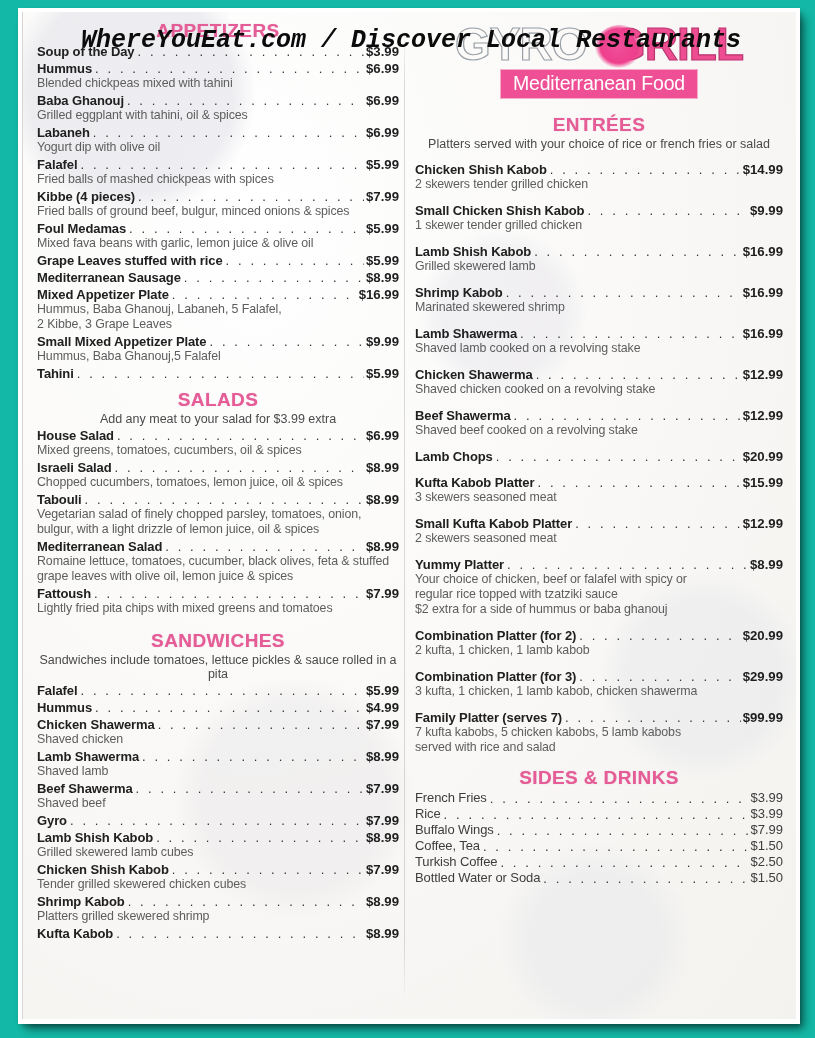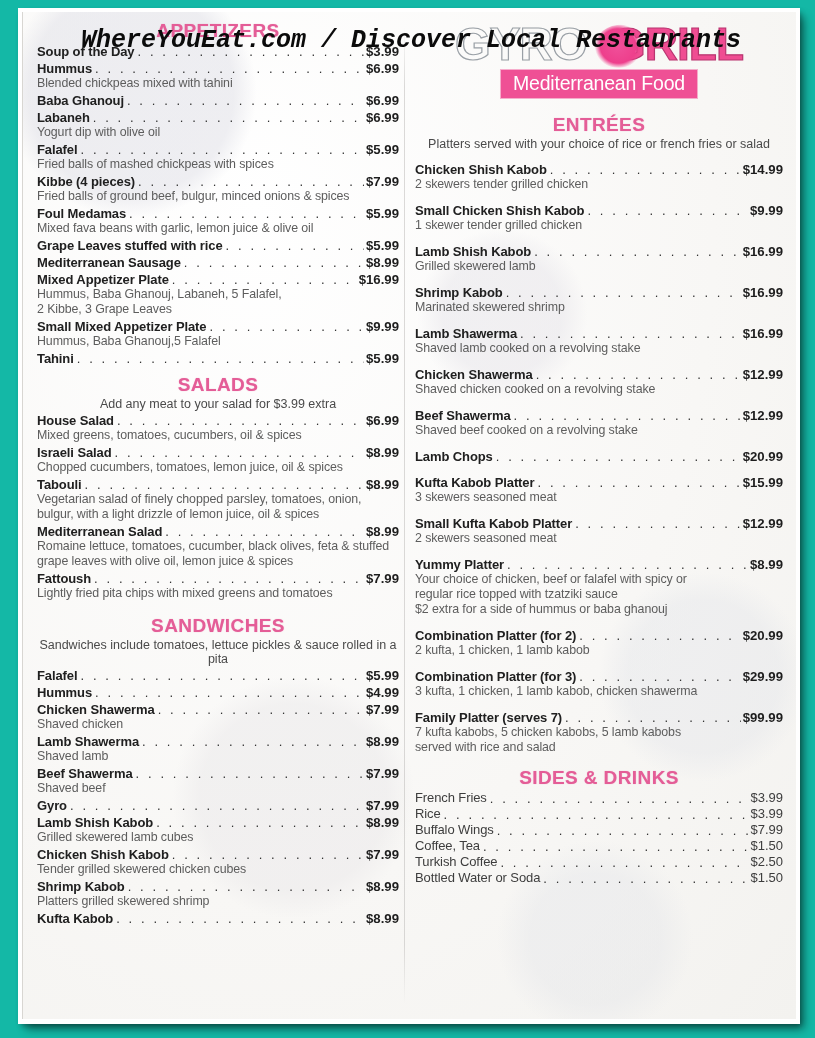--- a/index.html
+++ b/index.html
@@ -231,20 +231,21 @@
               <span class="pr">$6.99</span>
             </div>
             <div class="desc">Blended chickpeas mixed with tahini</div>
           </div>
           <div class="menu-item">
             <div class="row">
               <span class="nm">Baba Ghanouj</span>
               <span class="dots">. . . . . . . . . . . . . . . . . . . . . . . . . . . . . . . . . . . . . . . . . . . . . . . . . . . . . . . . . . . . . . . . . . . . . . . . . . . . . . . . </span>
               <span class="pr">$6.99</span>
             </div>
+            <div class="desc">Grilled eggplant with tahini, oil &amp; spices</div>
           </div>
           <div class="menu-item">
             <div class="row">
               <span class="nm">Labaneh</span>
               <span class="dots">. . . . . . . . . . . . . . . . . . . . . . . . . . . . . . . . . . . . . . . . . . . . . . . . . . . . . . . . . . . . . . . . . . . . . . . . . . . . . . . . </span>
               <span class="pr">$6.99</span>
             </div>
             <div class="desc">Yogurt dip with olive oil</div>
           </div>
           <div class="menu-item">

